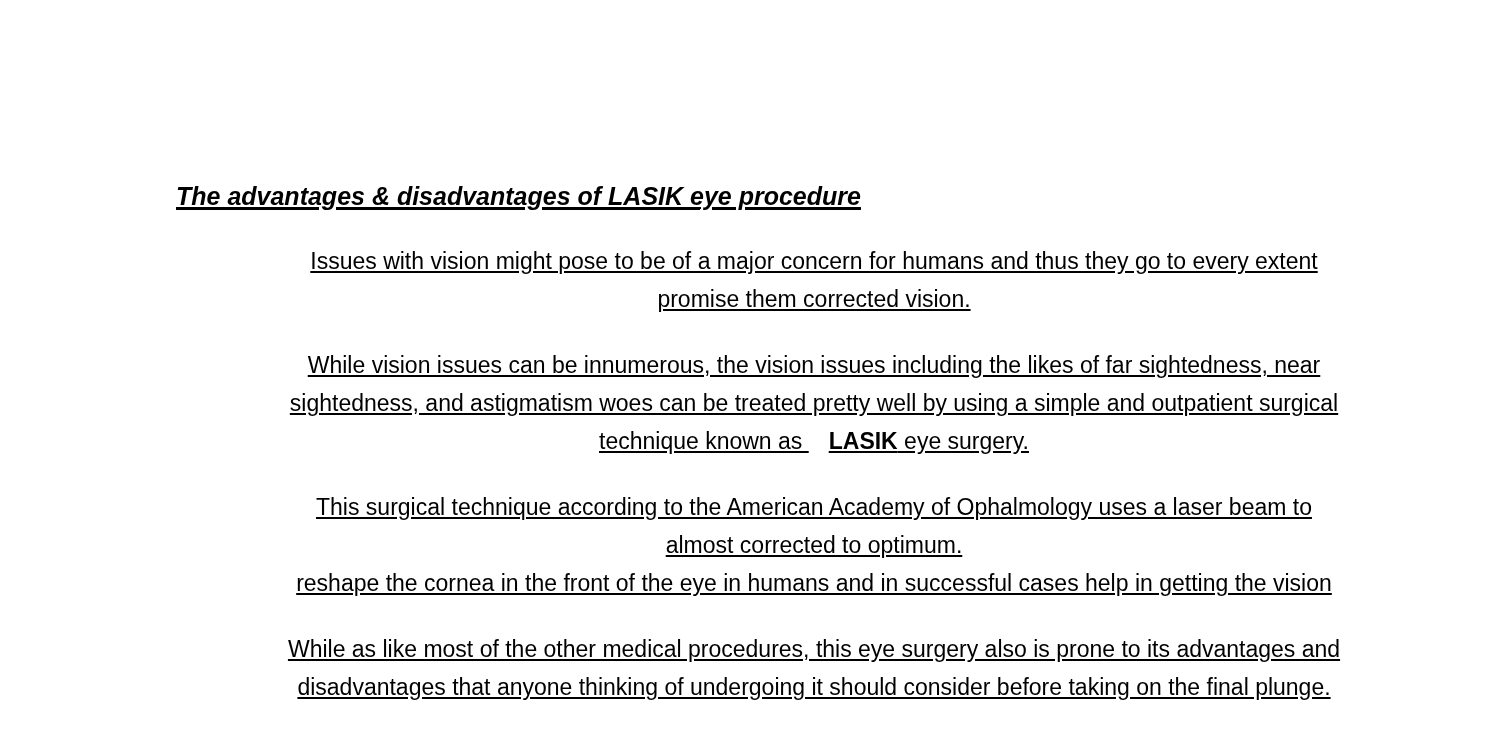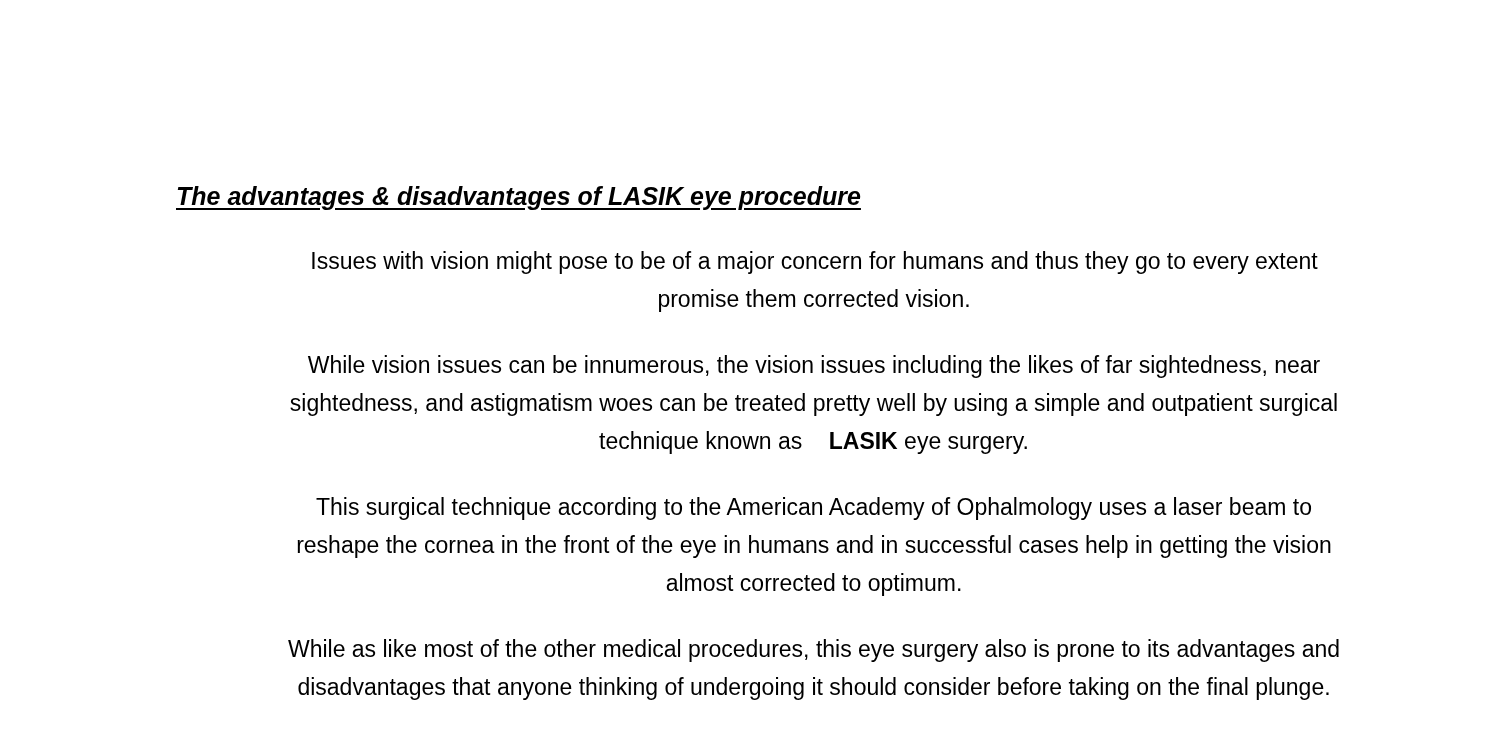--- a/index.html
+++ b/index.html
@@ -17,20 +17,21 @@
   .page {
     position: absolute;
     top: 0;
     left: 0;
     width: 1500px;
     height: 750px;
     background: #ffffff;
   }
   .doc {
     padding: 177px 48px 0 176px;
+    text-decoration: underline;
   }
   .title {
     margin: 0 0 27px 0;
     font-size: 25px;
     line-height: 38px;
     font-weight: bold;
     font-style: italic;
     text-decoration: underline;
     text-underline-offset: 3px;
   }
@@ -60,22 +61,22 @@
           <div class="line"><span class="">Issues with vision might pose to be of a major concern for humans and thus they go to every extent</span></div>
           <div class="line"><span class="">promise them corrected vision.</span></div>
         </div>
         <div class="para">
           <div class="line"><span class="">While vision issues can be innumerous, the vision issues including the likes of far sightedness, near</span></div>
           <div class="line"><span class="">sightedness, and astigmatism woes can be treated pretty well by using a simple and outpatient surgical</span></div>
           <div class="line"><span class="">technique known as </span><span class="bold">LASIK</span><span class=""> eye surgery.</span></div>
         </div>
         <div class="para">
           <div class="line"><span class="">This surgical technique according to the American Academy of Ophalmology uses a laser beam to</span></div>
+          <div class="line"><span class="">almost corrected to optimum.</span></div>
           <div class="line"><span class="">reshape the cornea in the front of the eye in humans and in successful cases help in getting the vision</span></div>
-          <div class="line"><span class="">almost corrected to optimum.</span></div>
         </div>
         <div class="para">
           <div class="line"><span class="">While as like most of the other medical procedures, this eye surgery also is prone to its advantages and</span></div>
           <div class="line"><span class="">disadvantages that anyone thinking of undergoing it should consider before taking on the final plunge.</span></div>
         </div>
       </div>
   </div>
 </div>
 
 </body></html>

